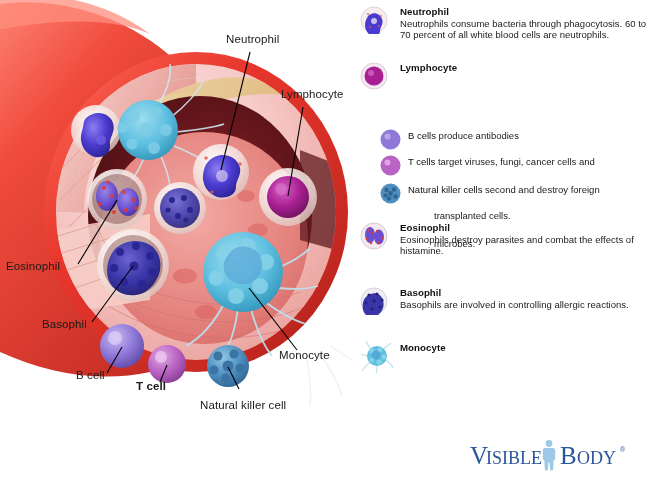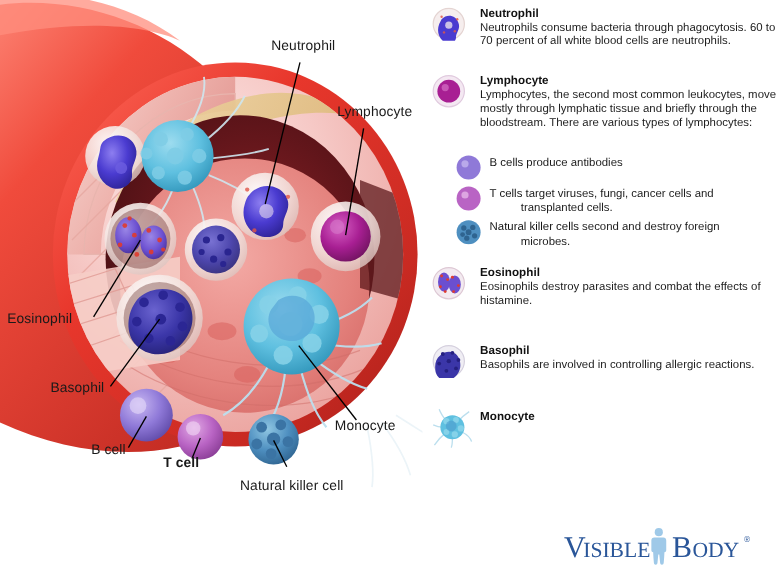--- a/index.html
+++ b/index.html
@@ -37,21 +37,21 @@
   }
   .desc{
     font-size:9.5px;color:#1b1b1b;
     line-height:11.6px;letter-spacing:.02px;
   }
   .sub{position:absolute;}
   .sub .ico{position:absolute;left:0;top:0;}
   .sub .txt{position:absolute;left:28px;top:1px;width:225px;
     font-size:9.5px;line-height:11.6px;color:#1b1b1b;}
   .sub .txt b{font-weight:normal;color:#111;}
-  .sub .txt .ind{display:block;padding-left:26px;}
+  .sub .txt .ind{display:block;padding-left:26px;margin-top:42px;}
 
   
   #logo{position:absolute;left:470px;top:438px;width:172px;height:34px;}
 </style>
 </head>
 <body>
 
 <div id="stage">
 
   <div id="illus">
@@ -387,21 +387,20 @@
 
     <div class="entry" style="top:62px;">
       <svg class="ico" width="28" height="28" viewBox="0 0 28 28">
         <circle cx="14" cy="14" r="13" fill="#f4e8f2"></circle>
         <circle cx="14" cy="14" r="13" fill="none" stroke="#e0cade" stroke-width="1"></circle>
         <circle cx="14" cy="14" r="9.5" fill="#a81f93"></circle>
         <circle cx="11" cy="11" r="3" fill="#d977c9" opacity="0.65"></circle>
       </svg>
       <div class="txt" style="left:40px;top:0;width:248px;">
         <div class="ttl">Lymphocyte</div>
-        <div class="desc">Lymphocytes, the second most common leukocytes, move mostly through lymphatic tissue and briefly through the bloodstream. There are various types of lymphocytes:</div>
       </div>
     </div>
 
     <div class="sub" style="top:129px;left:20px;">
       <svg class="ico" width="21" height="21" viewBox="0 0 21 21">
         <circle cx="10.5" cy="10.5" r="10" fill="#8f79d8"></circle>
         <circle cx="7.5" cy="7.5" r="3" fill="#cbbdf2" opacity="0.7"></circle>
       </svg>
       <div class="txt">
         <b>B cells</b><span> produce antibodies</span>

